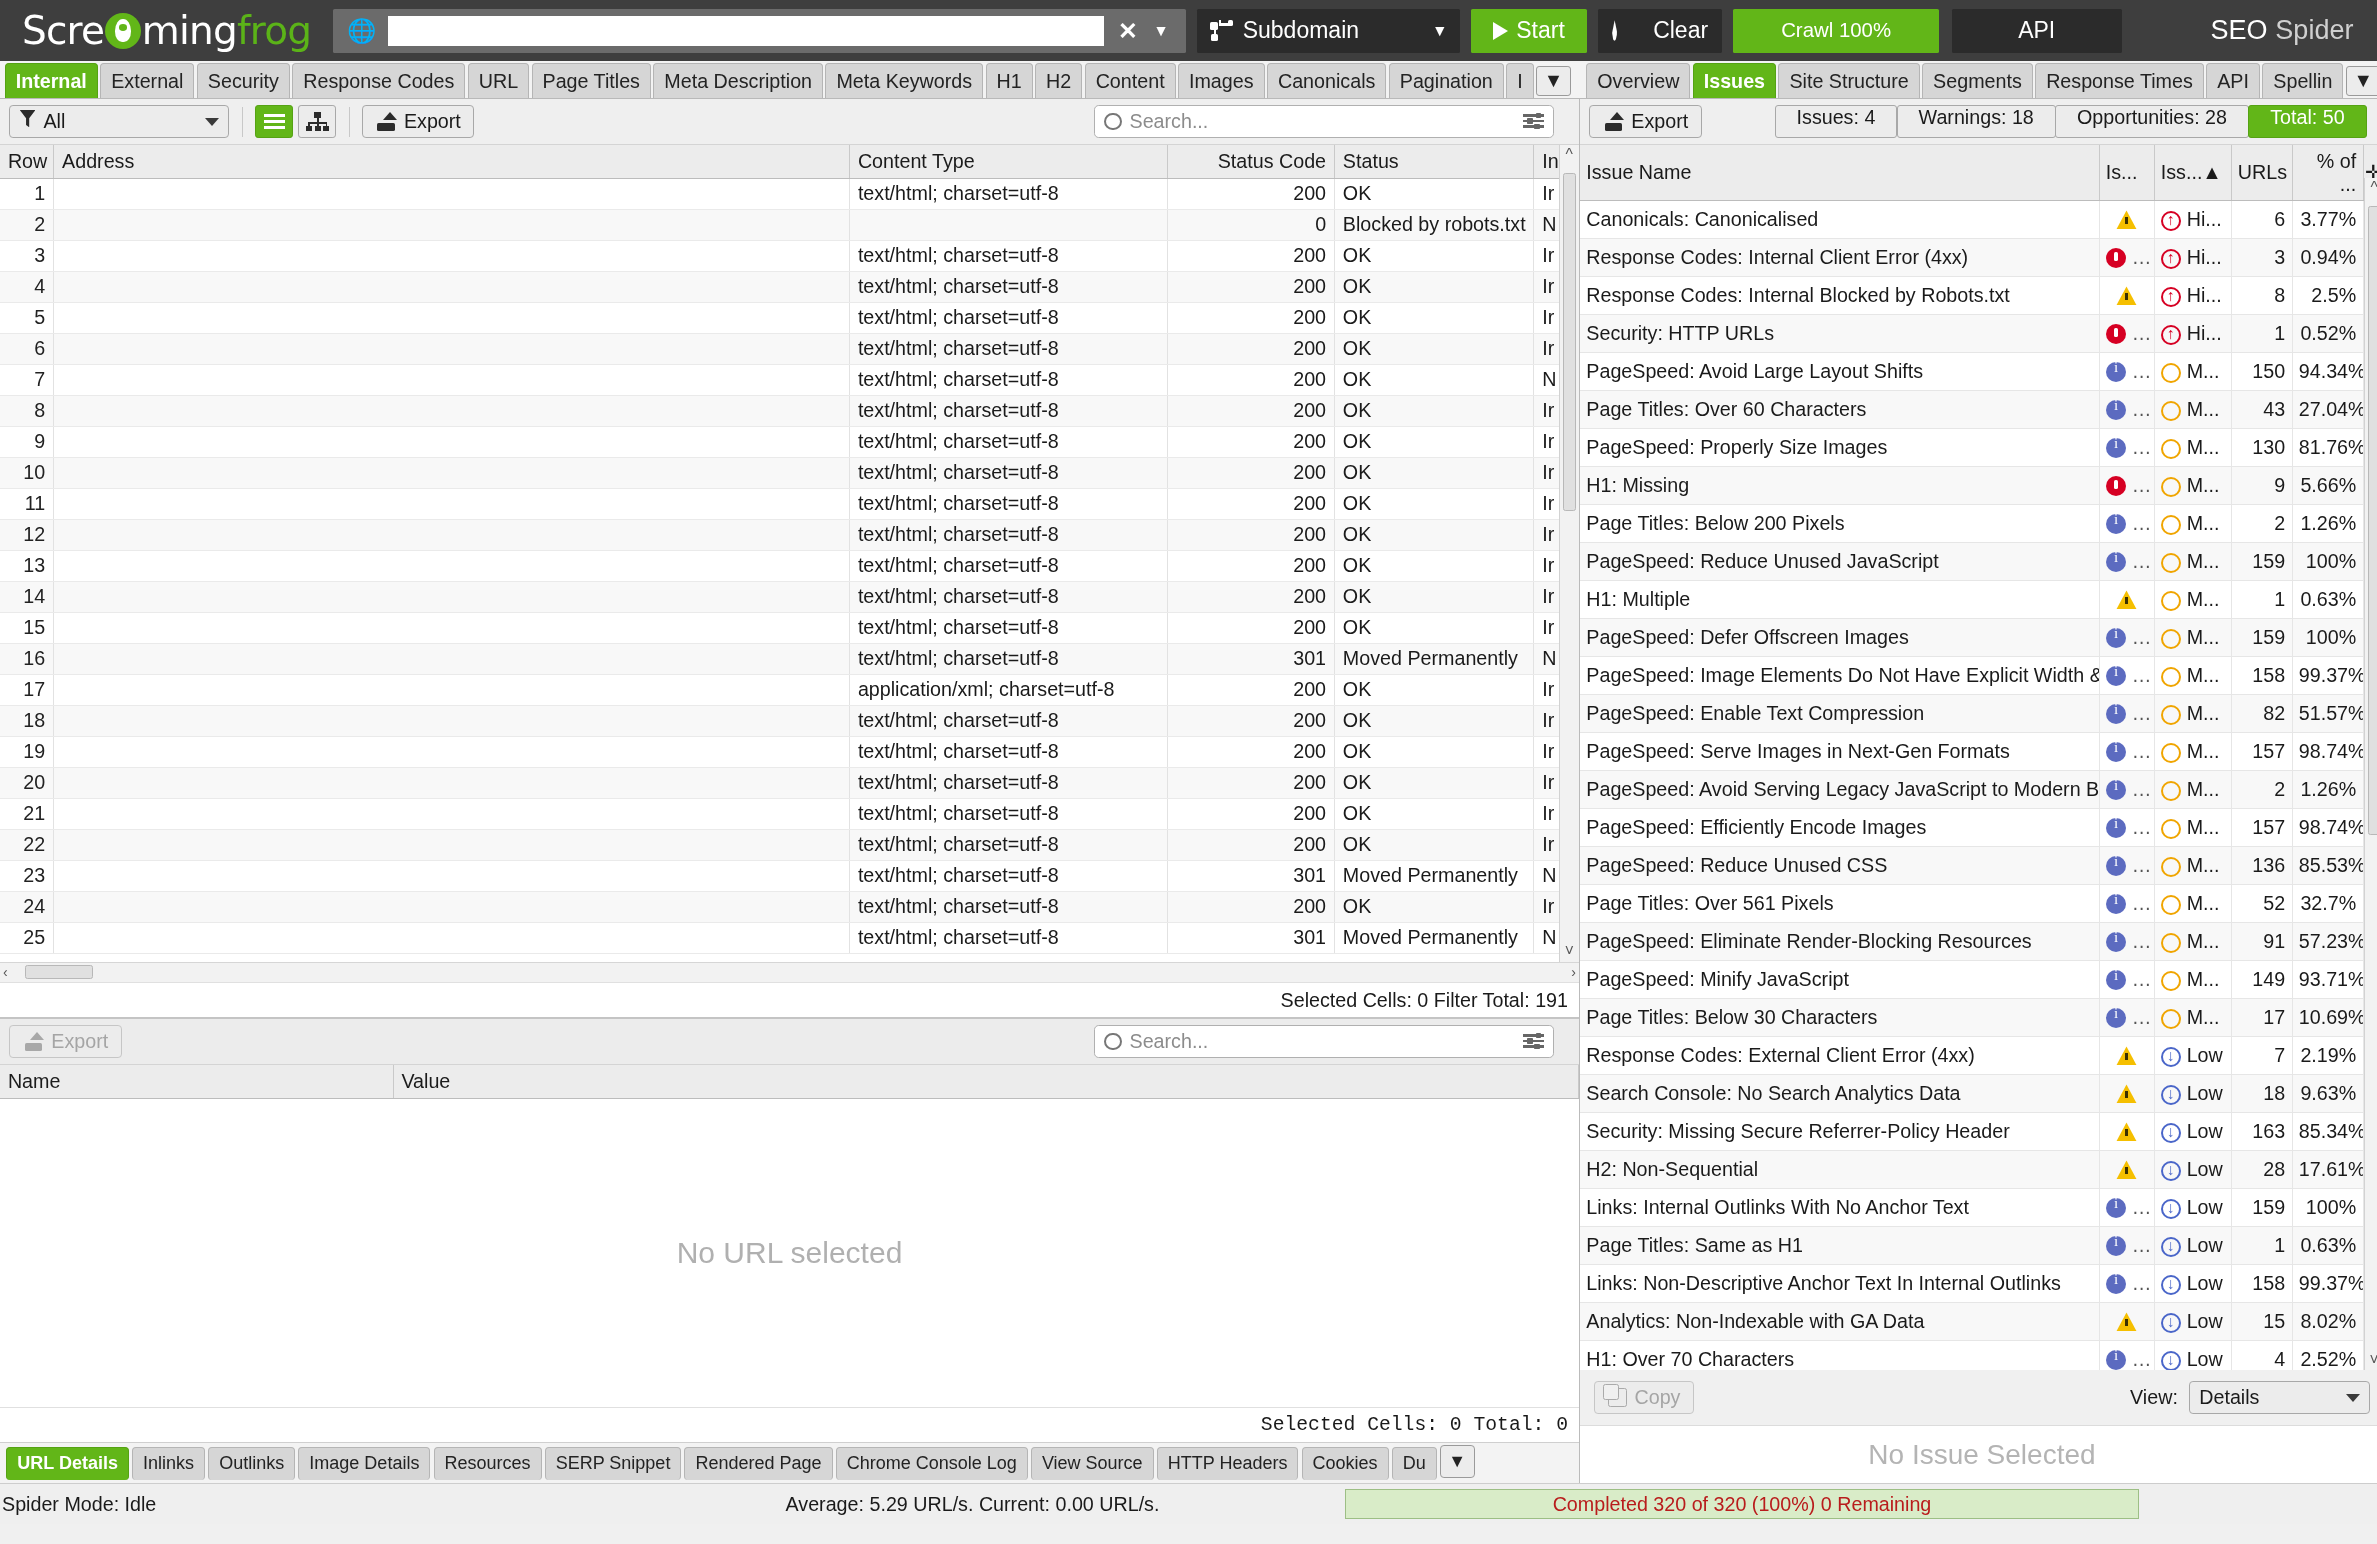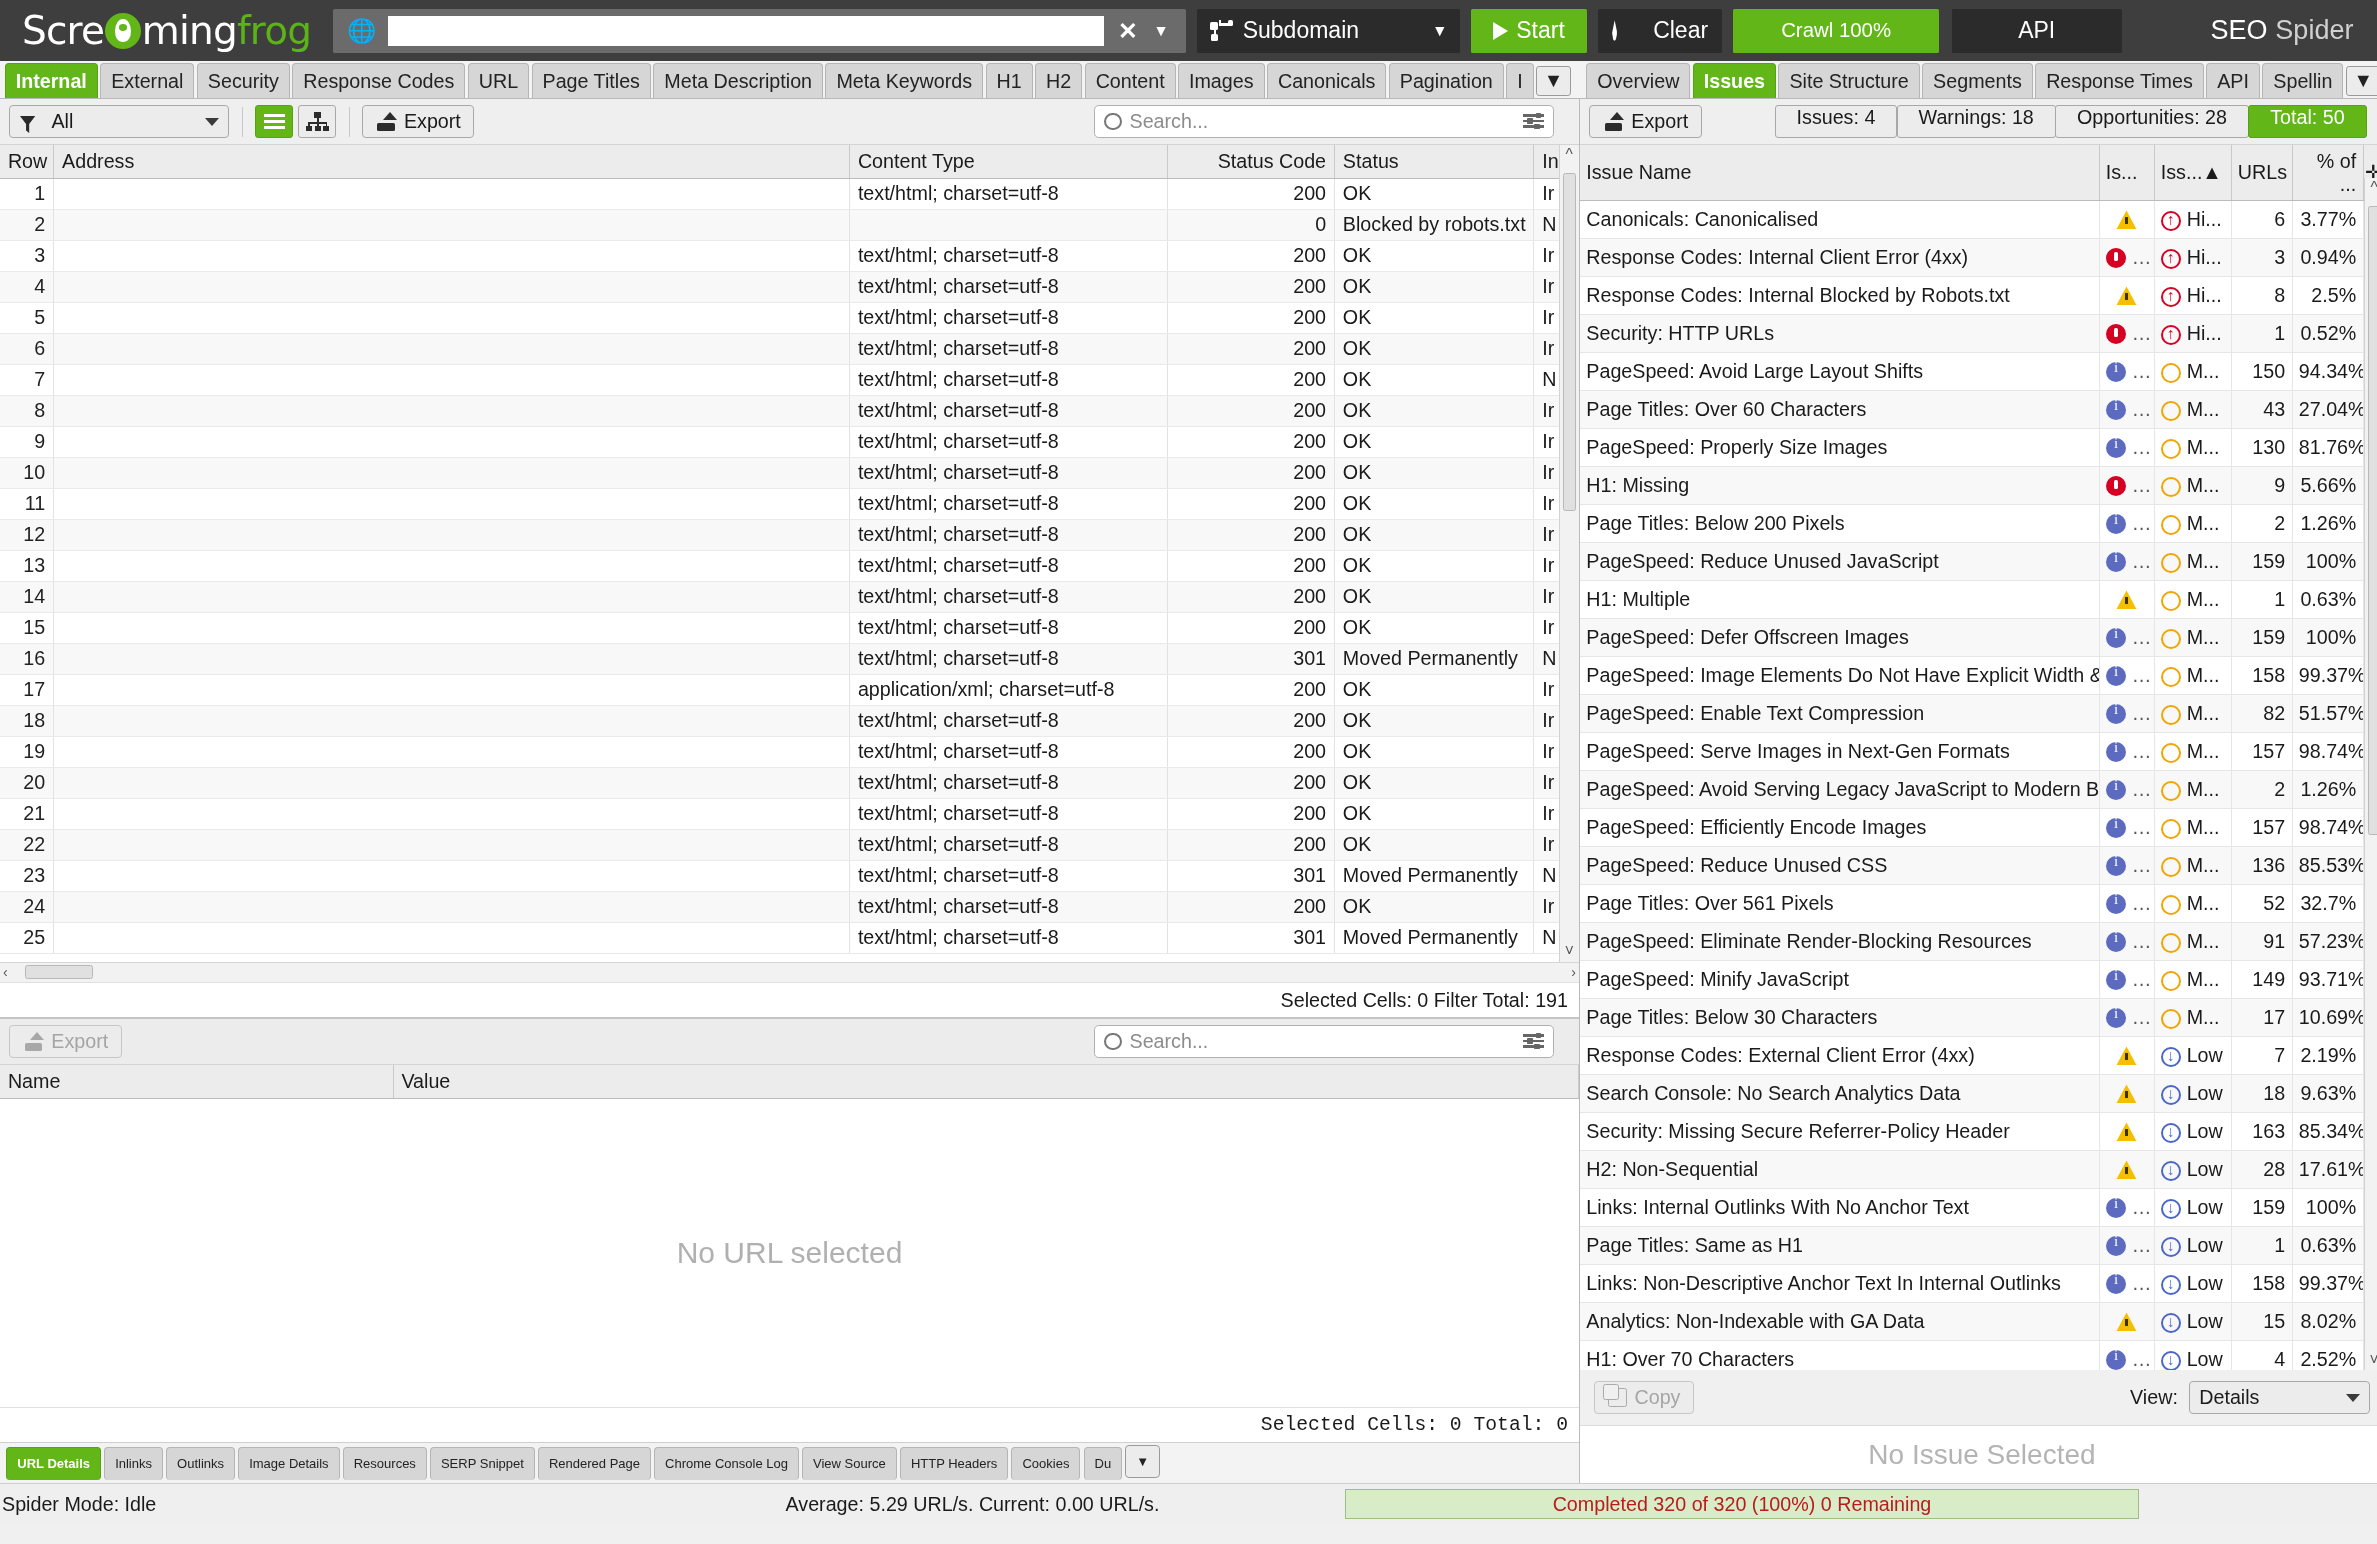--- a/index.html
+++ b/index.html
@@ -105,21 +105,21 @@
   
   .subtoolbar {
     height:46px; background:#efefef; display:flex; align-items:center;
     padding: 0 9.4px; gap: 0; border-bottom:0.8px solid #d4d4d4;
   }
   .combo {
     height:33px; border:0.8px solid #a8a8a8; border-radius:3.9px; background:#ececec;
     display:flex; align-items:center; padding: 0 9.4px; font-size:19.7px; cursor:pointer;
     min-width: 220px; justify-content: space-between;
   }
-  .combo .lbl { display:flex; align-items:flex-end; gap:16px;}
+  .combo .lbl { display:flex; align-items:flex-start; gap:8px;}
   .sep { width:0.8px; height:30px; background:#c8c8c8; margin: 0 12.6px;}
   .iconbtn {
     width:38px;height:33px;border:0.8px solid #a8a8a8;border-radius:3.1px;background:#ececec;
     display:flex;align-items:center;justify-content:center;cursor:pointer;
   }
   .iconbtn.active{ background:#62b618; border-color:#55a213;}
   .btn {
     height:33px; border:0.8px solid #a8a8a8; border-radius:3.9px; background:#ececec;
     display:flex; align-items:center; gap:7.9px; padding:0 12.6px; font-size:19.7px; cursor:pointer;
     white-space: nowrap;
@@ -203,21 +203,21 @@
 
   
   .lowerpanel { height:425px; display:flex; flex-direction:column; border-top:2.4px solid #c4c4c4;}
   .nourl {
     flex:1; background:#fff; display:flex; align-items:center; justify-content:center;
     color:#b0b0b0; font-size:30px;
   }
 
   
   .bottomtabs { height:41px; background:#f3f3f3; display:flex; align-items:center; padding-left:6.3px; border-top:0.8px solid #cfcfcf;}
-  .bottomtabs .tab{ height:33px; border-radius:3.9px; font-size:13px; margin-right:3.1px;}
+  .bottomtabs .tab{ height:33px; border-radius:3.9px; font-size:18px; margin-right:3.1px;}
 
   
   #statusbar {
     height:41px; background:#efefef; display:flex; align-items:center;
     border-top:0.8px solid #cdcdcd; font-size:19.7px; padding: 0 2px;
     position:relative;
   }
   #statusbar .spider { width: 598px; }
   #statusbar .avg { flex:1; text-align:center;}
   .progress {

